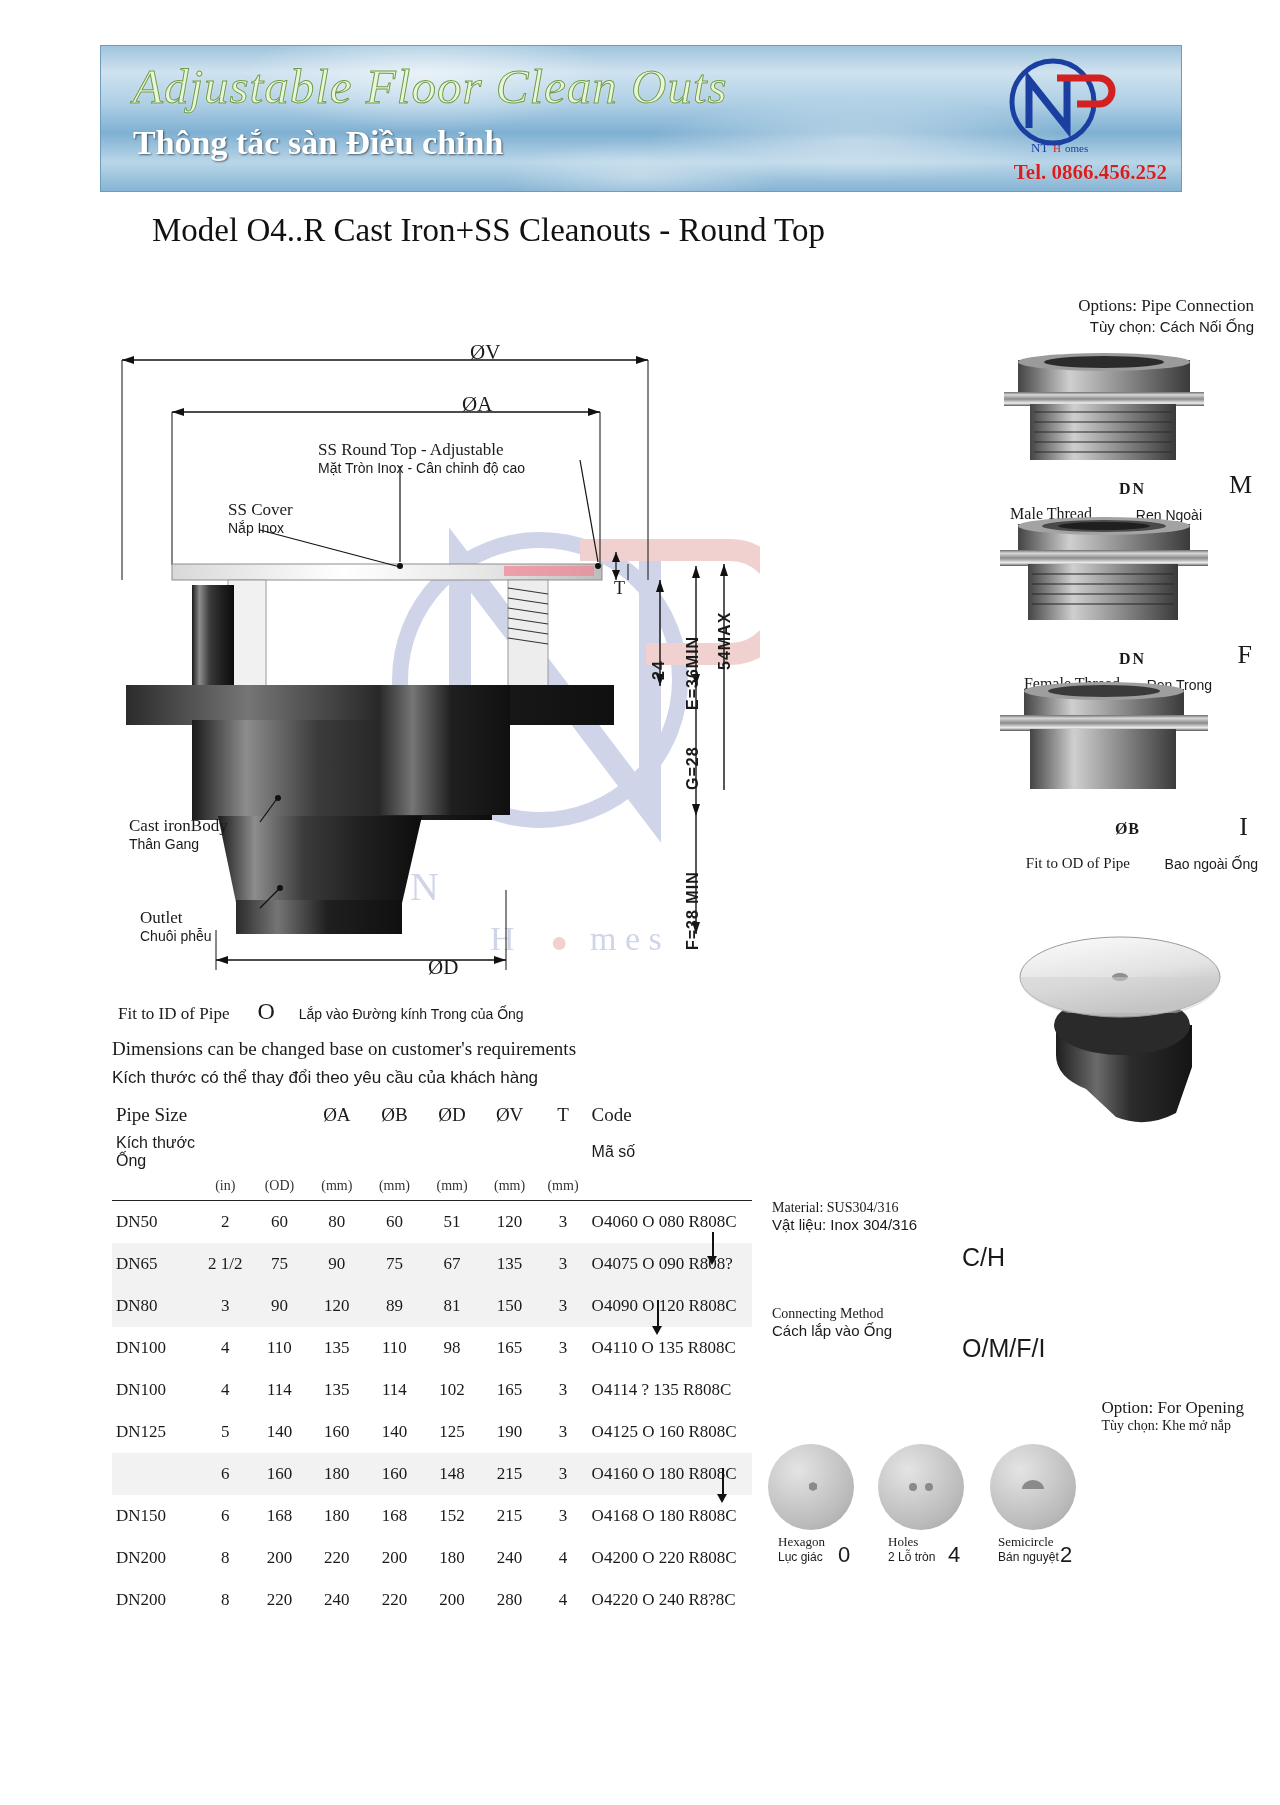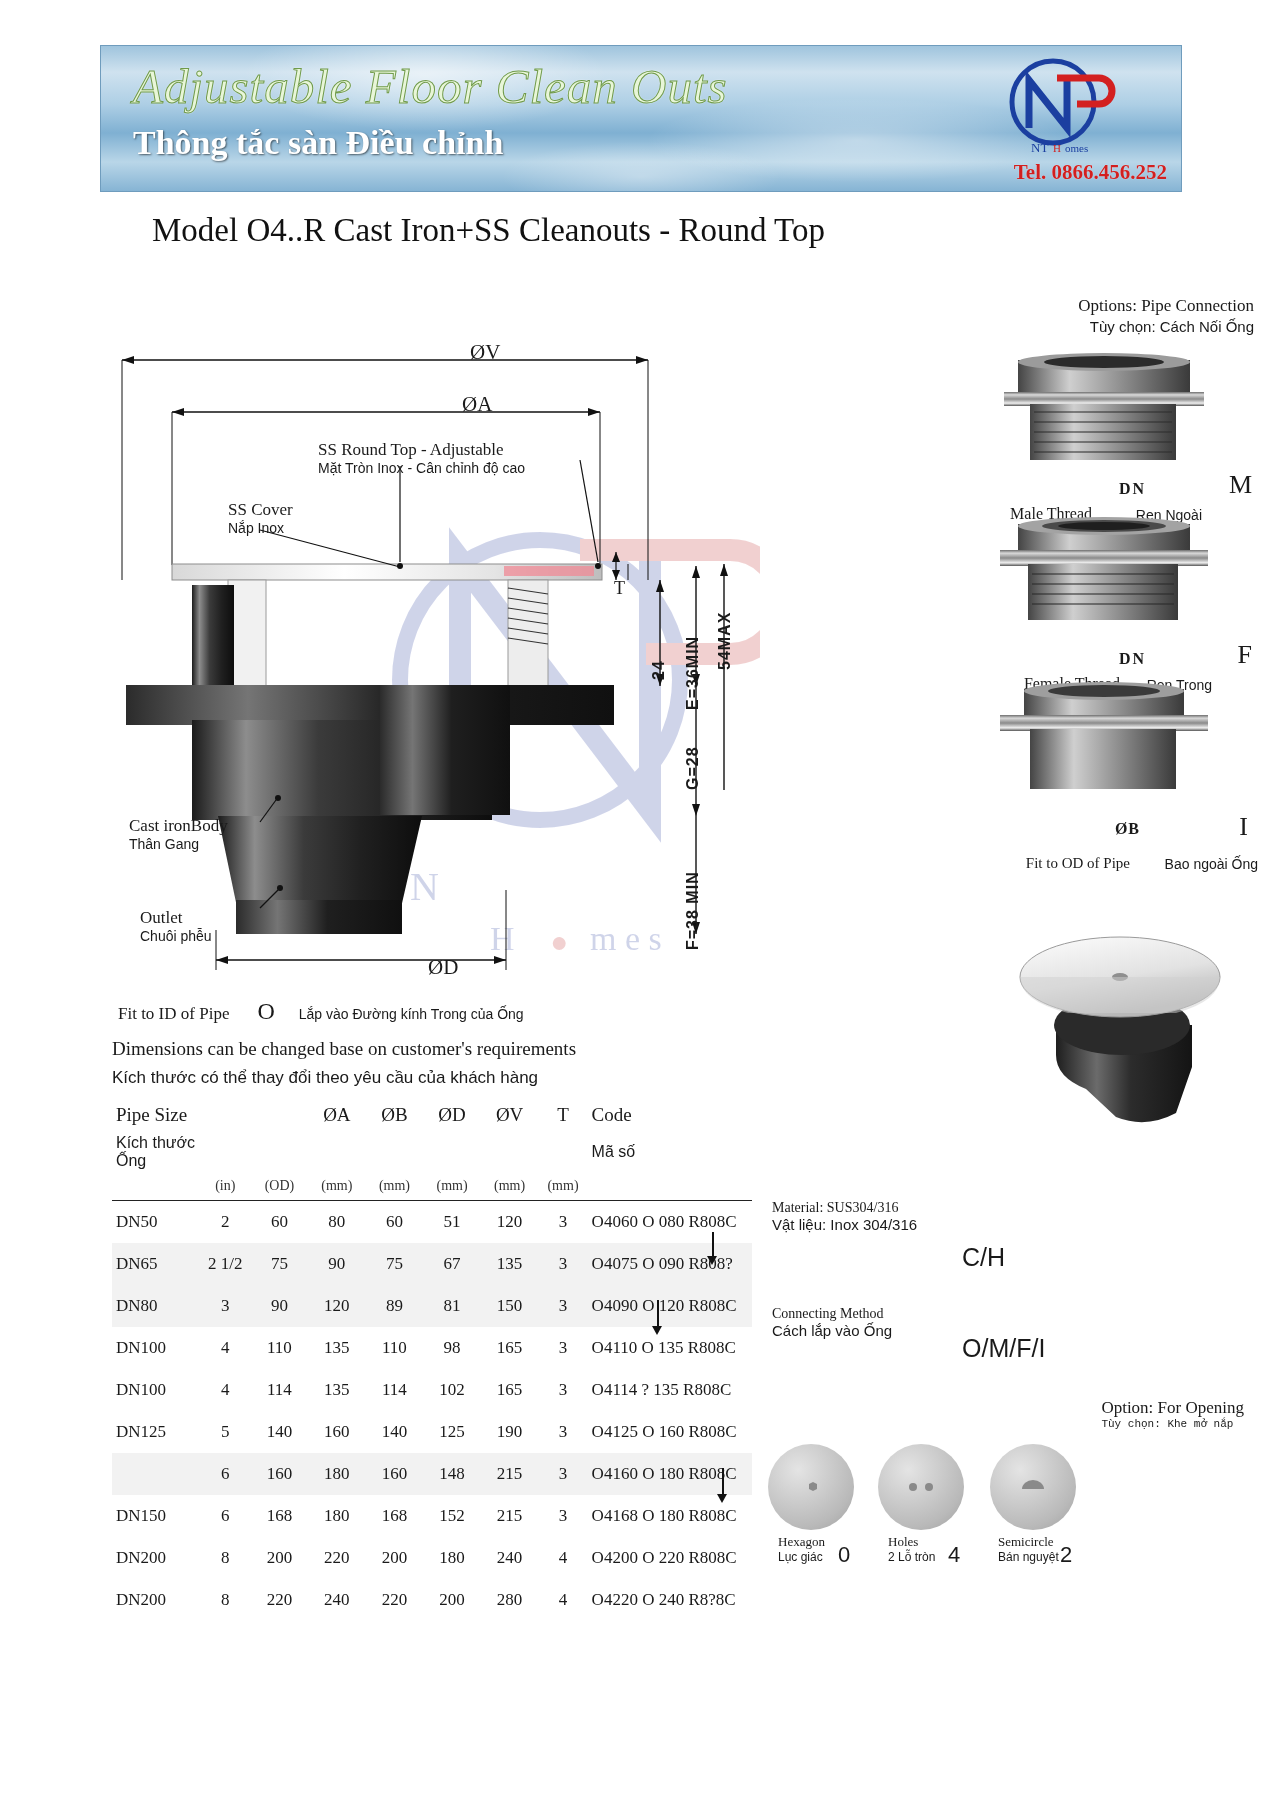--- a/index.html
+++ b/index.html
@@ -115,21 +115,21 @@
   table.dims tbody tr.alt td{background:#f2f2f2;}
 
   
   .side-note{position:absolute;font-family:"Liberation Serif",serif;white-space:nowrap;}
   .side-note .en{font-size:14px;}
   .side-note .vn{font-size:15px;font-family:"Liberation Sans",sans-serif;}
   .side-code{position:absolute;font-size:25px;font-family:"Liberation Sans",sans-serif;white-space:nowrap;}
 
   .opening-head{position:absolute;right:36px;top:1398px;text-align:left;}
   .opening-head .en{font-size:17px;font-family:"Liberation Serif",serif;}
-  .opening-head .vn{font-size:11px;font-family:Liberation Mono, monospace;}
+  .opening-head .vn{font-size:14px;font-family:Liberation Serif, serif;}
 
   .circle-opt{position:absolute;width:86px;height:86px;border-radius:50%;
     background:radial-gradient(circle at 35% 30%, #e4e4e4, #b9b9b9 70%, #9e9e9e 100%);}
   .circle-cap{position:absolute;font-family:"Liberation Serif",serif;font-size:13px;white-space:nowrap;}
   .circle-cap .vn{font-family:"Liberation Sans",sans-serif;font-size:12px;}
   .circle-num{position:absolute;font-size:22px;font-family:"Liberation Sans",sans-serif;}
 
   
   .product3d{position:absolute;right:34px;top:905px;width:250px;height:240px;}
 

